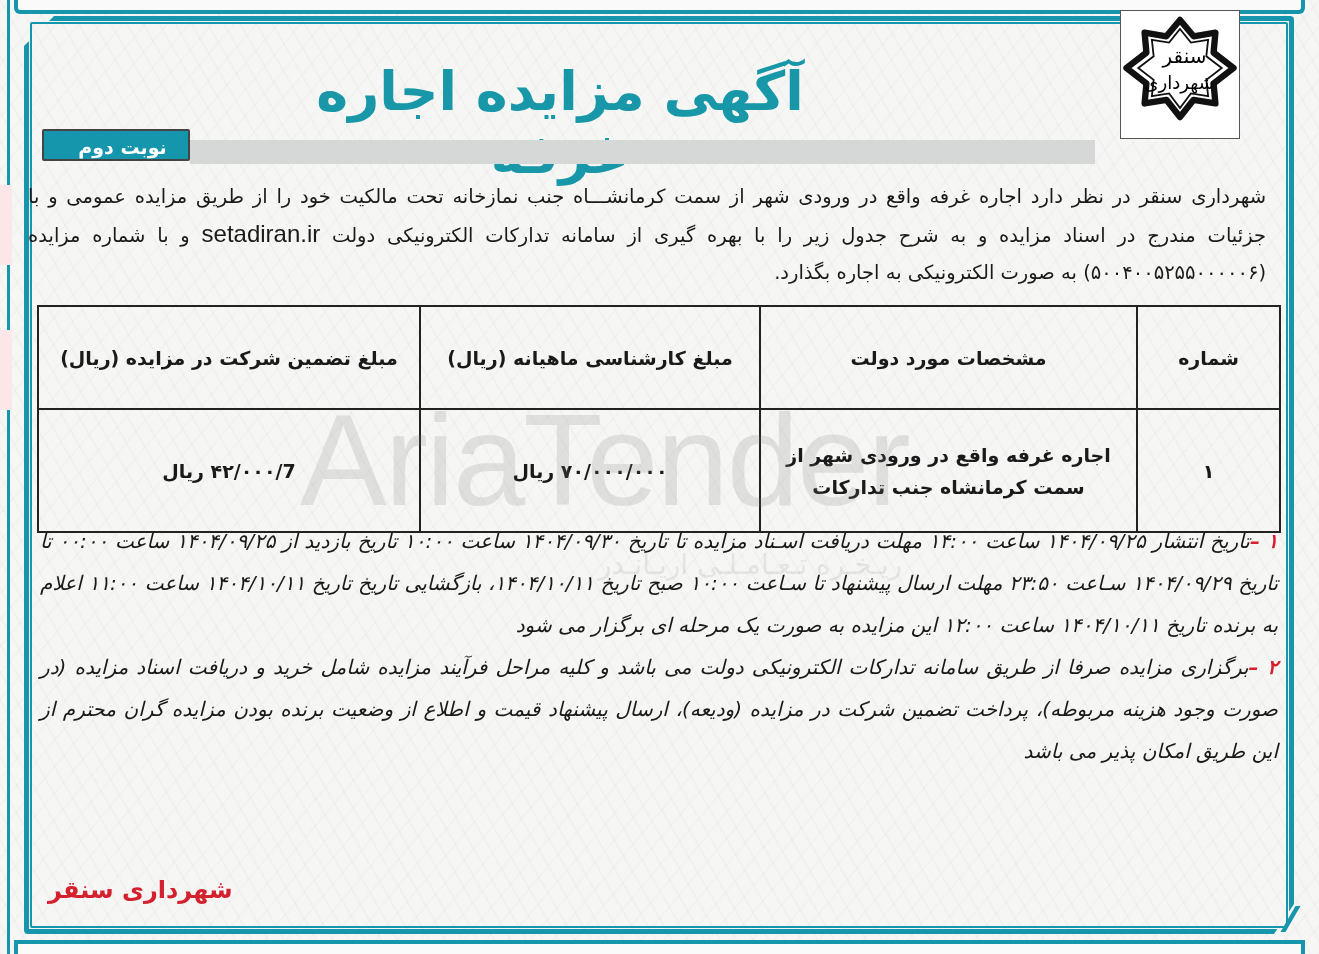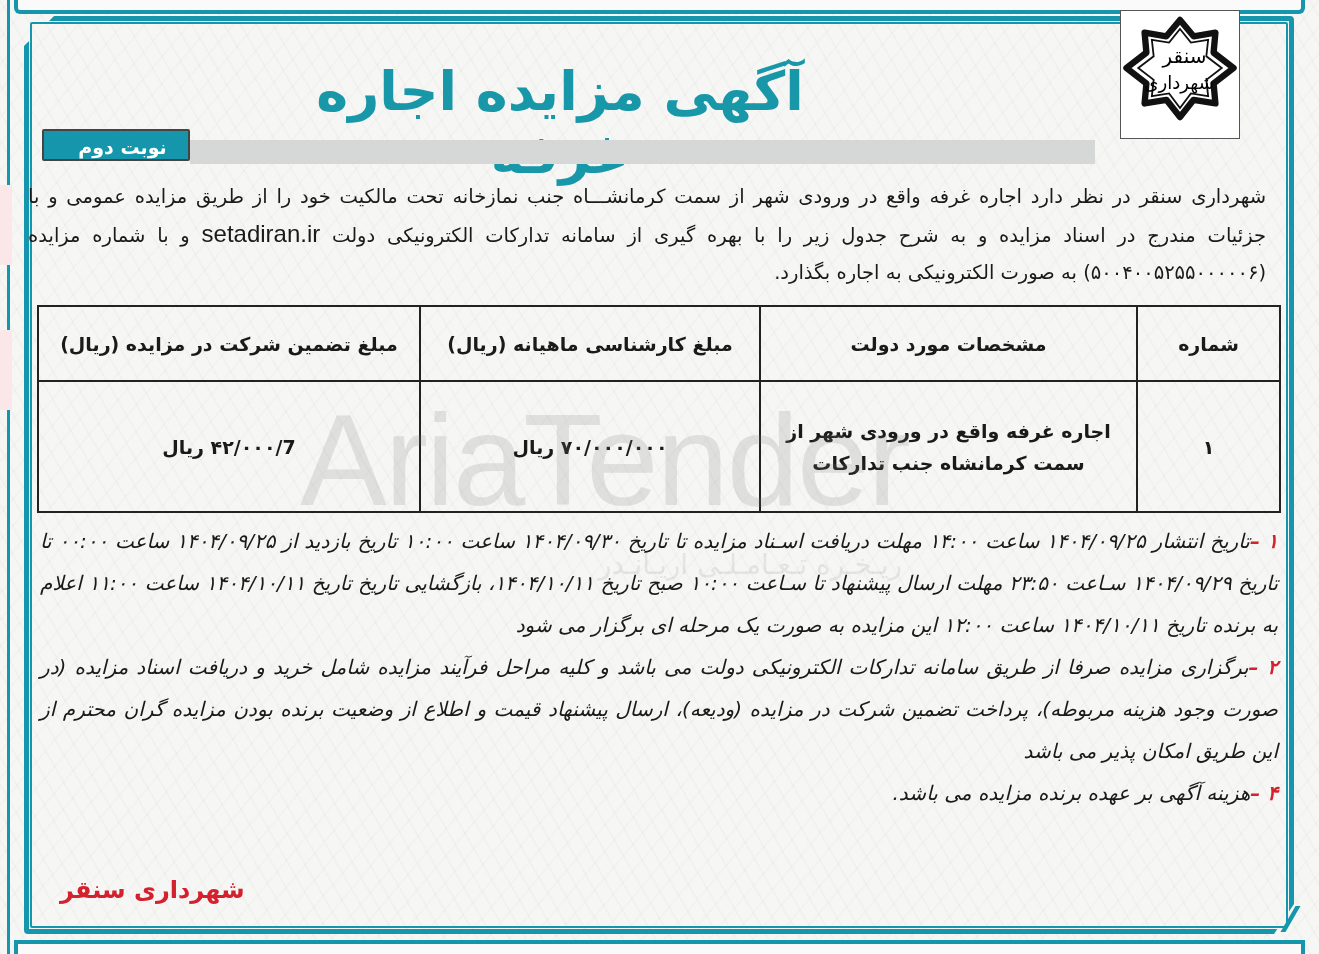--- a/index.html
+++ b/index.html
@@ -61,21 +61,21 @@
     font-size: 19.5px; line-height: 37px; color: #1a1a1a;
   }
   .intro .url { font-size: 24px; font-family: "Liberation Sans", sans-serif; direction: ltr; unicode-bidi: embed; }
 
   
   .tbl {
     position: absolute; left: 37px; top: 305px; width: 1242px; height: 208px;
     border-collapse: collapse; direction: rtl; table-layout: fixed;
   }
   .tbl th, .tbl td { border: 2px solid #222; text-align: center; vertical-align: middle; }
-  .tbl th { height: 75px; font-size: 19px; font-weight: bold; }
+  .tbl th { height: 103px; font-size: 19px; font-weight: bold; }
   .tbl td { height: 123px; font-size: 19px; font-weight: bold; line-height: 32px; }
   .col-no { width: 143px; }
   .col-spec { width: 377px; }
   .col-price { width: 340px; }
   .col-guar { width: 382px; }
 
   .watermark {
     position: absolute; left: 300px; top: 385px; width: 720px; height: 150px;
     font-family: "Liberation Sans", sans-serif; font-weight: normal; font-size: 130px;
     color: rgba(120,120,120,0.18); letter-spacing: -2px; line-height: 150px; pointer-events: none;
@@ -87,21 +87,21 @@
 
   
   .terms {
     position: absolute; left: 40px; top: 520px; width: 1238px;
     direction: rtl; font-size: 20px; line-height: 42px; font-style: italic;
   }
   .term { text-align: justify; text-align-last: right; }
   .term .num { color: #d5202e; font-weight: bold; }
 
   .signature {
-    position: absolute; left: 48px; top: 876px; font-size: 24px; font-weight: bold; color: #d5202e; direction: rtl; margin-left: 12px;
+    position: absolute; left: 48px; top: 876px; font-size: 24px; font-weight: bold; color: #d5202e; direction: rtl;
   }
   .corner { position: absolute; right: 26px; bottom: 22px; width: 20px; height: 26px;
     border-right: 5px solid #1596ac; transform: skewX(-30deg); }
 </style>
 </head>
 <body>
 
 <div class="bg-pattern"></div>
 <div class="left-strip"></div>
 <div class="left-bit" style="top:185px"></div>
@@ -162,19 +162,16 @@
 <div class="watermark">AriaTender</div>
 <div class="wm-sub">ریـخـره تـعـامـلـی اریـانـدر</div>
 
 <div class="terms">
   <div class="term">
     <span class="num">۱ –</span><span>تاریخ انتشار ۱۴۰۴/۰۹/۲۵ ساعت ۱۴:۰۰ مهلت دریافت اسـناد مزایده تا تاریخ ۱۴۰۴/۰۹/۳۰ ساعت ۱۰:۰۰ تاریخ بازدید از ۱۴۰۴/۰۹/۲۵ ساعت ۰۰:۰۰ تا تاریخ ۱۴۰۴/۰۹/۲۹ سـاعت ۲۳:۵۰ مهلت ارسال پیشنهاد تا سـاعت ۱۰:۰۰ صبح تاریخ ۱۴۰۴/۱۰/۱۱، بازگشایی تاریخ تاریخ ۱۴۰۴/۱۰/۱۱ ساعت ۱۱:۰۰ اعلام به برنده تاریخ ۱۴۰۴/۱۰/۱۱ ساعت ۱۲:۰۰ این مزایده به صورت یک مرحله ای برگزار می شود</span>
   </div>
   <div class="term">
     <span class="num">۲ –</span><span>برگزاری مزایده صرفا از طریق سامانه تدارکات الکترونیکی دولت می باشد و کلیه مراحل فرآیند مزایده شامل خرید و دریافت اسناد مزایده (در صورت وجود هزینه مربوطه)، پرداخت تضمین شرکت در مزایده (ودیعه)، ارسال پیشنهاد قیمت و اطلاع از وضعیت برنده بودن مزایده گران محترم از این طریق امکان پذیر می باشد</span>
   </div>
-  <div class="term">
-    <span class="num">۴ –</span><span>هزینه آگهی بر عهده برنده مزایده می باشد.</span>
-  </div>
 </div>
 
 <div class="signature">شهرداری سنقر</div>
 <div class="corner"></div>
 
 </body></html>

